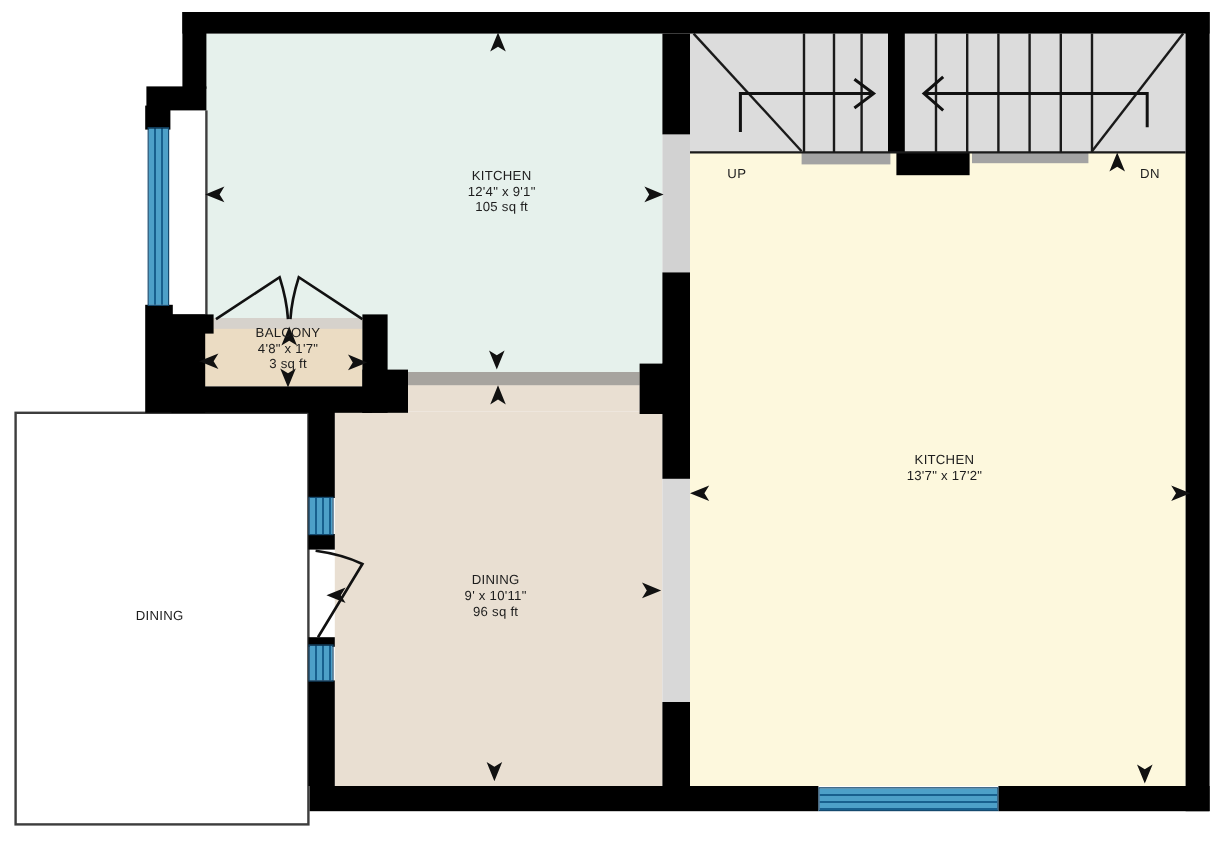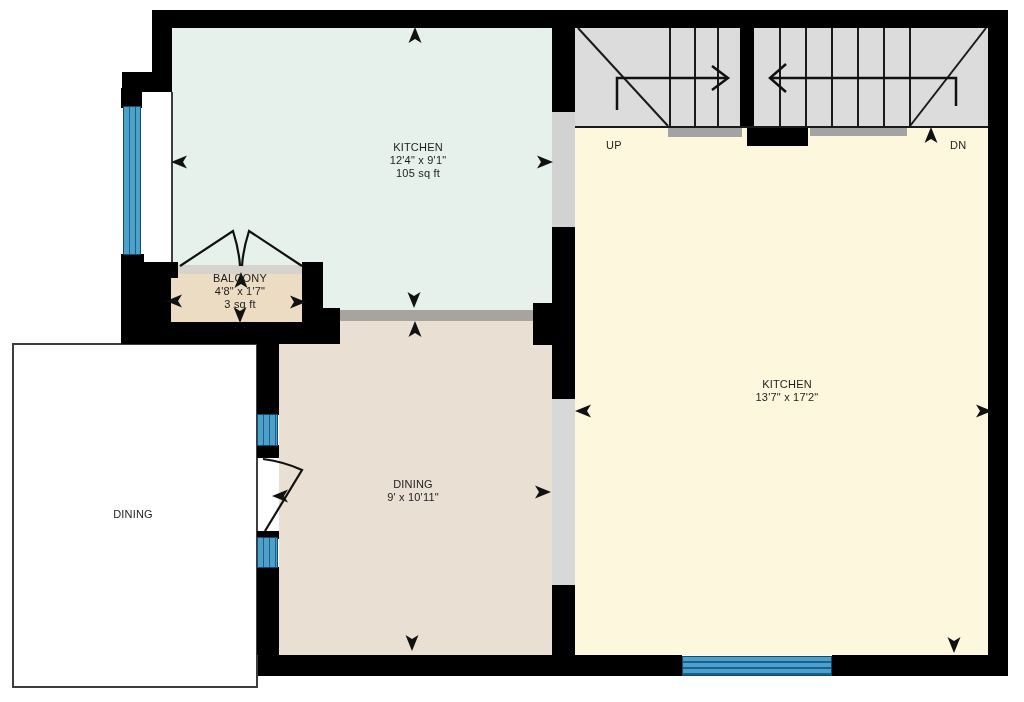--- a/index.html
+++ b/index.html
@@ -138,20 +138,21 @@
 
   <div class="room-label" style="left:165px;top:272px;width:150px">
     <div>BALCONY</div>
     <div>4'8" x 1'7"</div>
     <div>3 sq ft</div>
   </div>
 
   <div class="room-label" style="left:263px;top:478px;width:300px">
     <div>DINING</div>
     <div>9' x 10'11"</div>
+    <div>96 sq ft</div>
   </div>
 
   <div class="room-label" style="left:637px;top:378px;width:300px">
     <div>KITCHEN</div>
     <div>13'7" x 17'2"</div>
   </div>
 
   <div class="room-label" style="left:33px;top:508px;width:200px">
     <div>DINING</div>
   </div>

